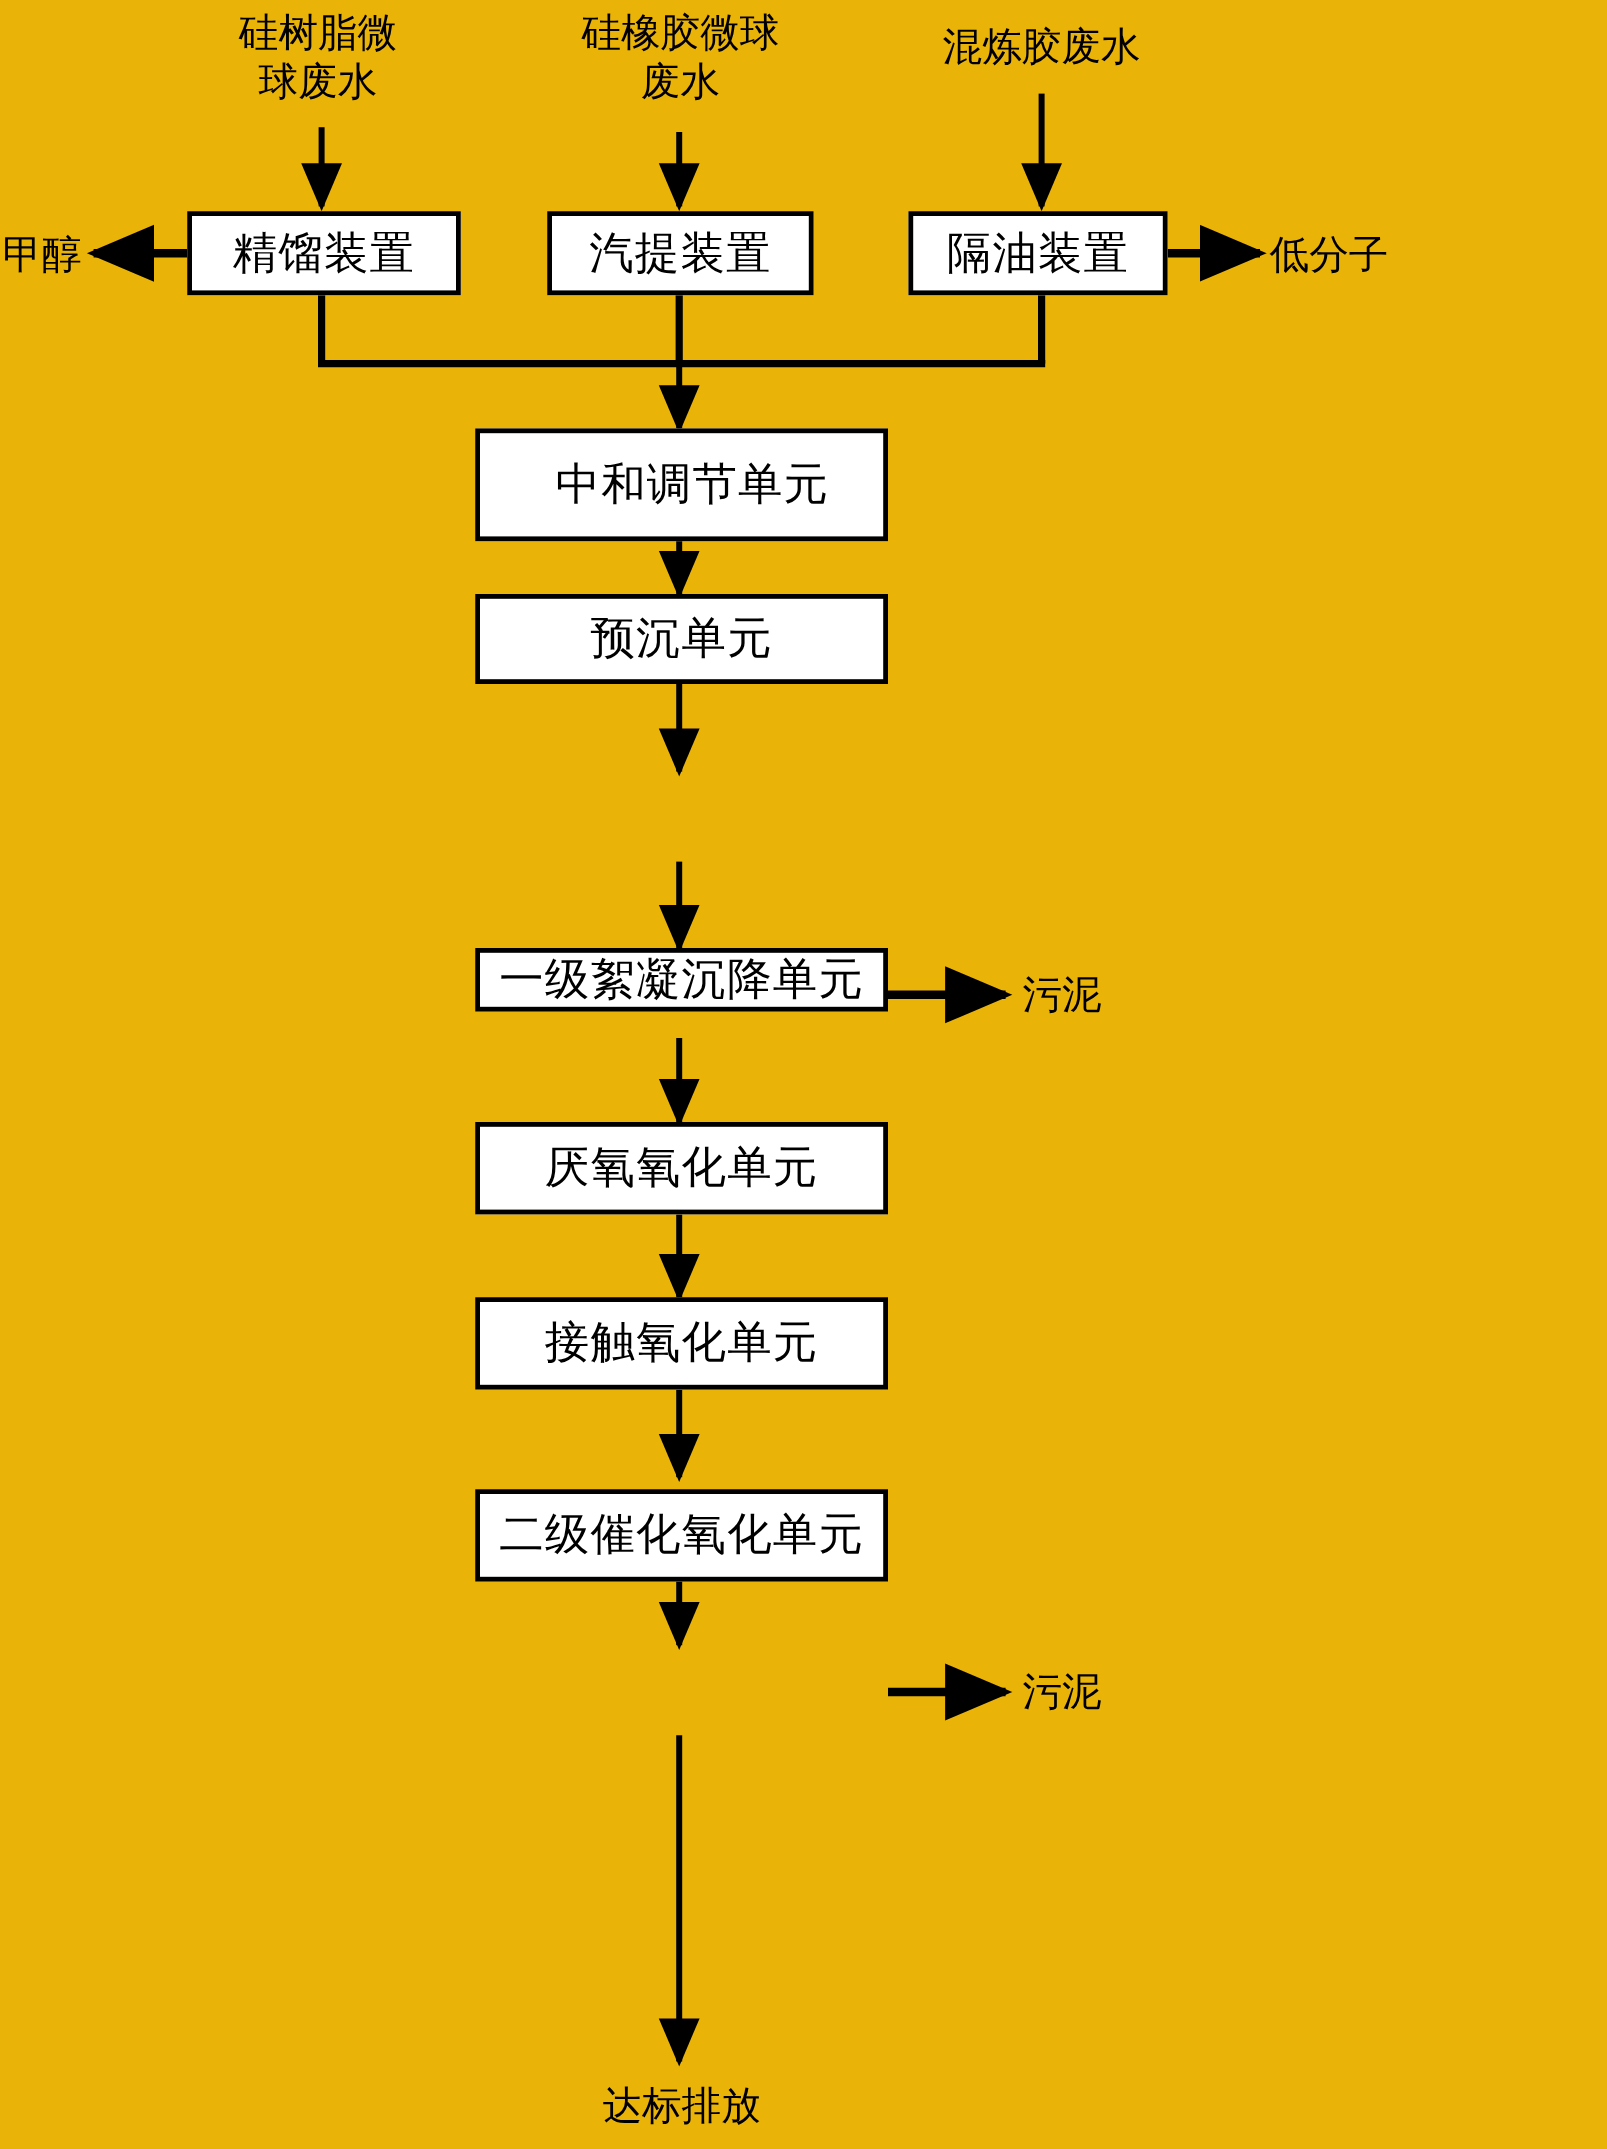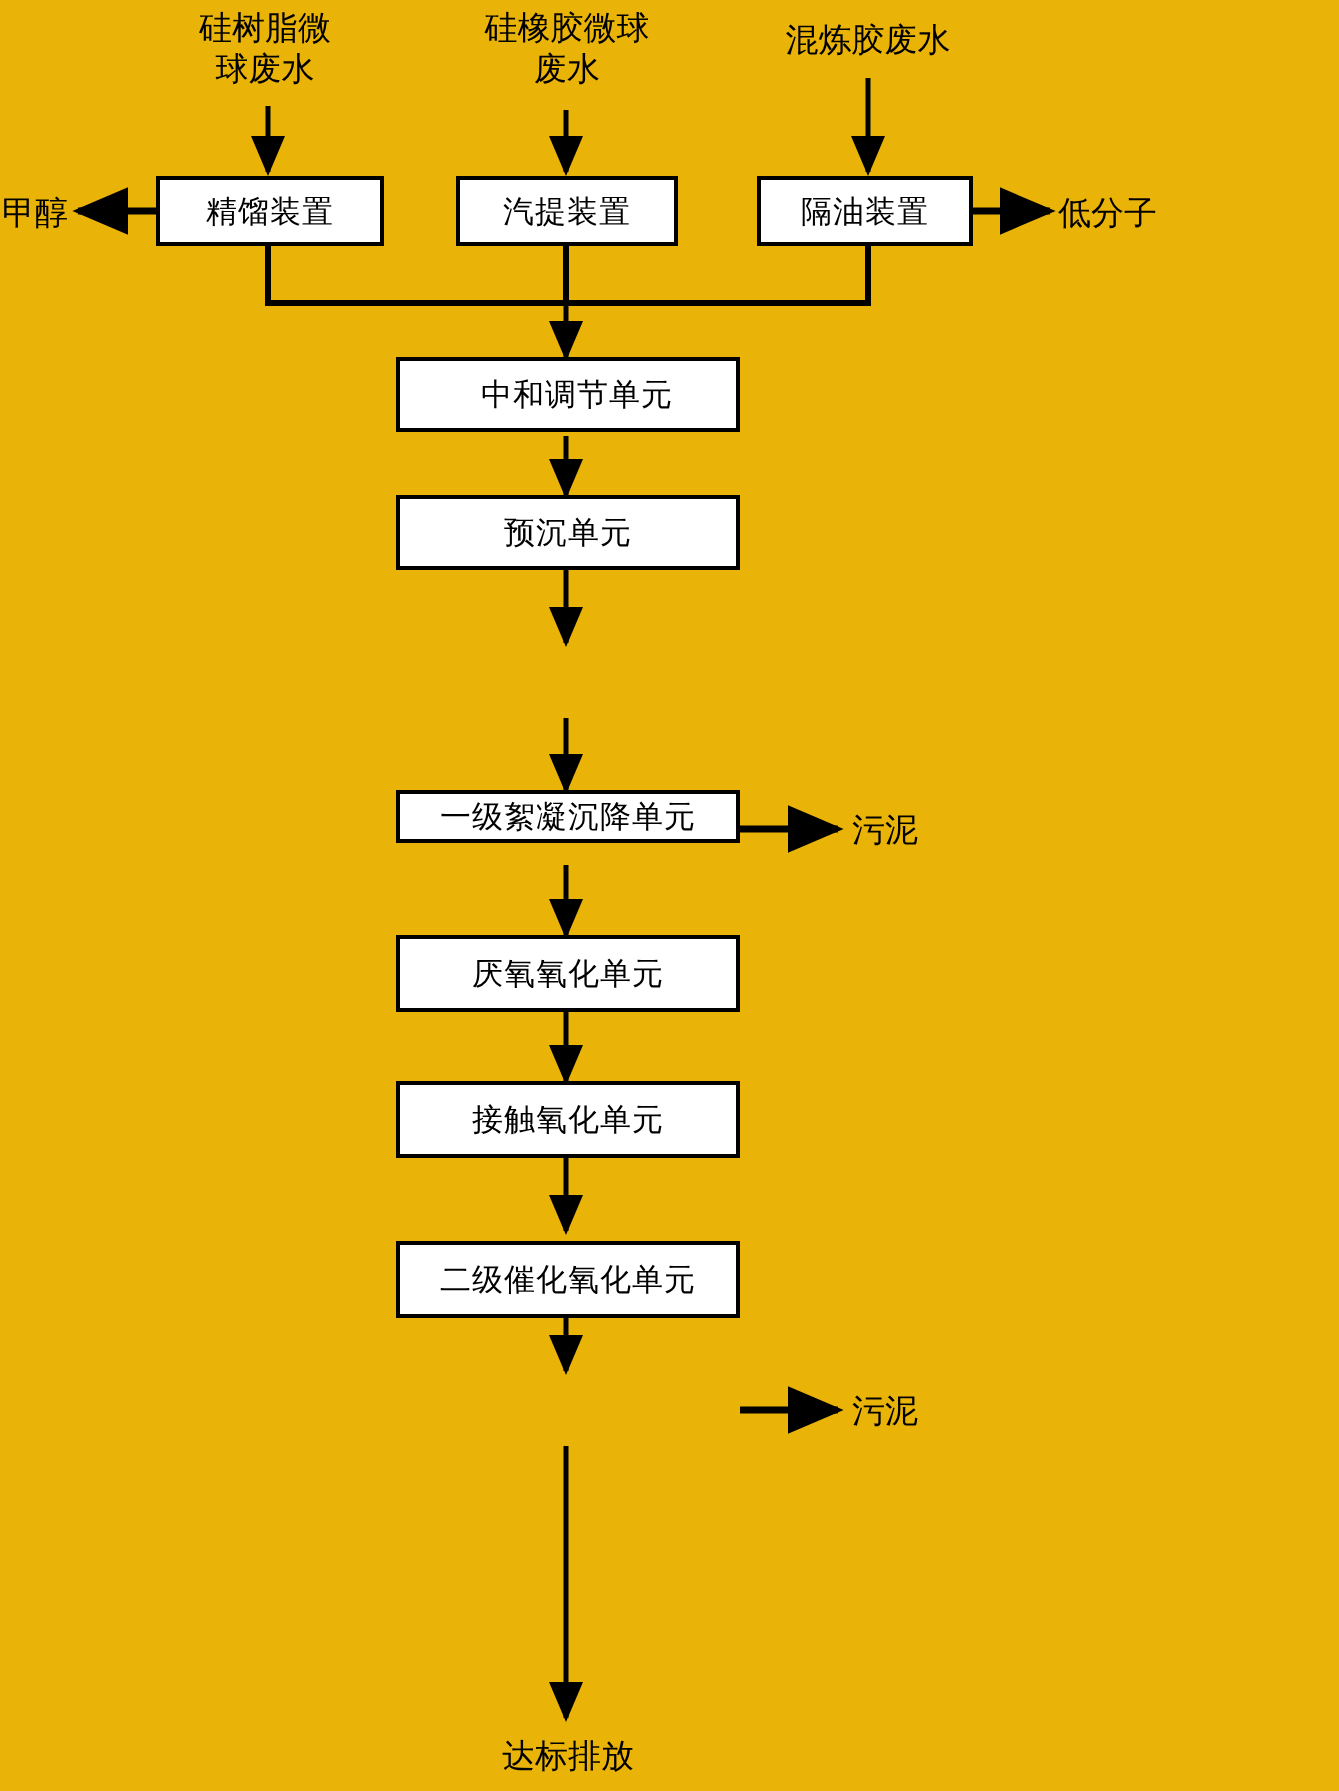--- a/index.html
+++ b/index.html
@@ -1,21 +1,21 @@
 <!DOCTYPE html>
 <html><head>
 <meta charset="utf-8">
 <style>
   html,body{margin:0;padding:0;background:#ffffff;}
   body{font-family:"Liberation Serif","DejaVu Serif",serif;}
   #stage{position:relative;width:1339px;height:1791px;background:#eab308;overflow:hidden;}
   svg#wires{position:absolute;left:0;top:0;width:1339px;height:1791px;}
   .node{position:absolute;box-sizing:border-box;border:4px solid #000;background:#fff;
         display:flex;align-items:center;justify-content:center;}
-  .node span{font-size:31px;line-height:1;color:#000;white-space:nowrap;letter-spacing:1px;}
+  .node span{font-size:37px;line-height:1;color:#000;white-space:nowrap;letter-spacing:1px;}
   .lbl{position:absolute;color:#000;font-size:33px;line-height:1.25;text-align:center;white-space:pre;}
   .lbl.left{text-align:left;}
 </style>
 </head>
 <body>
 
 <div id="stage">
 
   <svg id="wires" viewBox="0 0 1339 1791" xmlns="http://www.w3.org/2000/svg">
     <defs>
@@ -78,21 +78,21 @@
   </div>
 
   <div class="node" style="left:757px;top:176px;width:216px;height:70px;">
     <span>隔油装置</span>
   </div>
 
   <div class="lbl left" style="left:2px;top:193px;width:74px;">甲醇</div>
 
   <div class="lbl left" style="left:1058px;top:193px;width:140px;">低分子</div>
 
-  <div class="node" style="left:396px;top:357px;width:344px;height:75px;padding-left:18px;">
+  <div class="node" style="left:396px;top:357px;width:344px;height:94px;padding-left:18px;">
     <span>中和调节单元</span>
   </div>
 
   <div class="node" style="left:396px;top:495px;width:344px;height:75px;">
     <span>预沉单元</span>
   </div>
 
 
   <div class="node" style="left:396px;top:790px;width:344px;height:53px;">
     <span>一级絮凝沉降单元</span>

